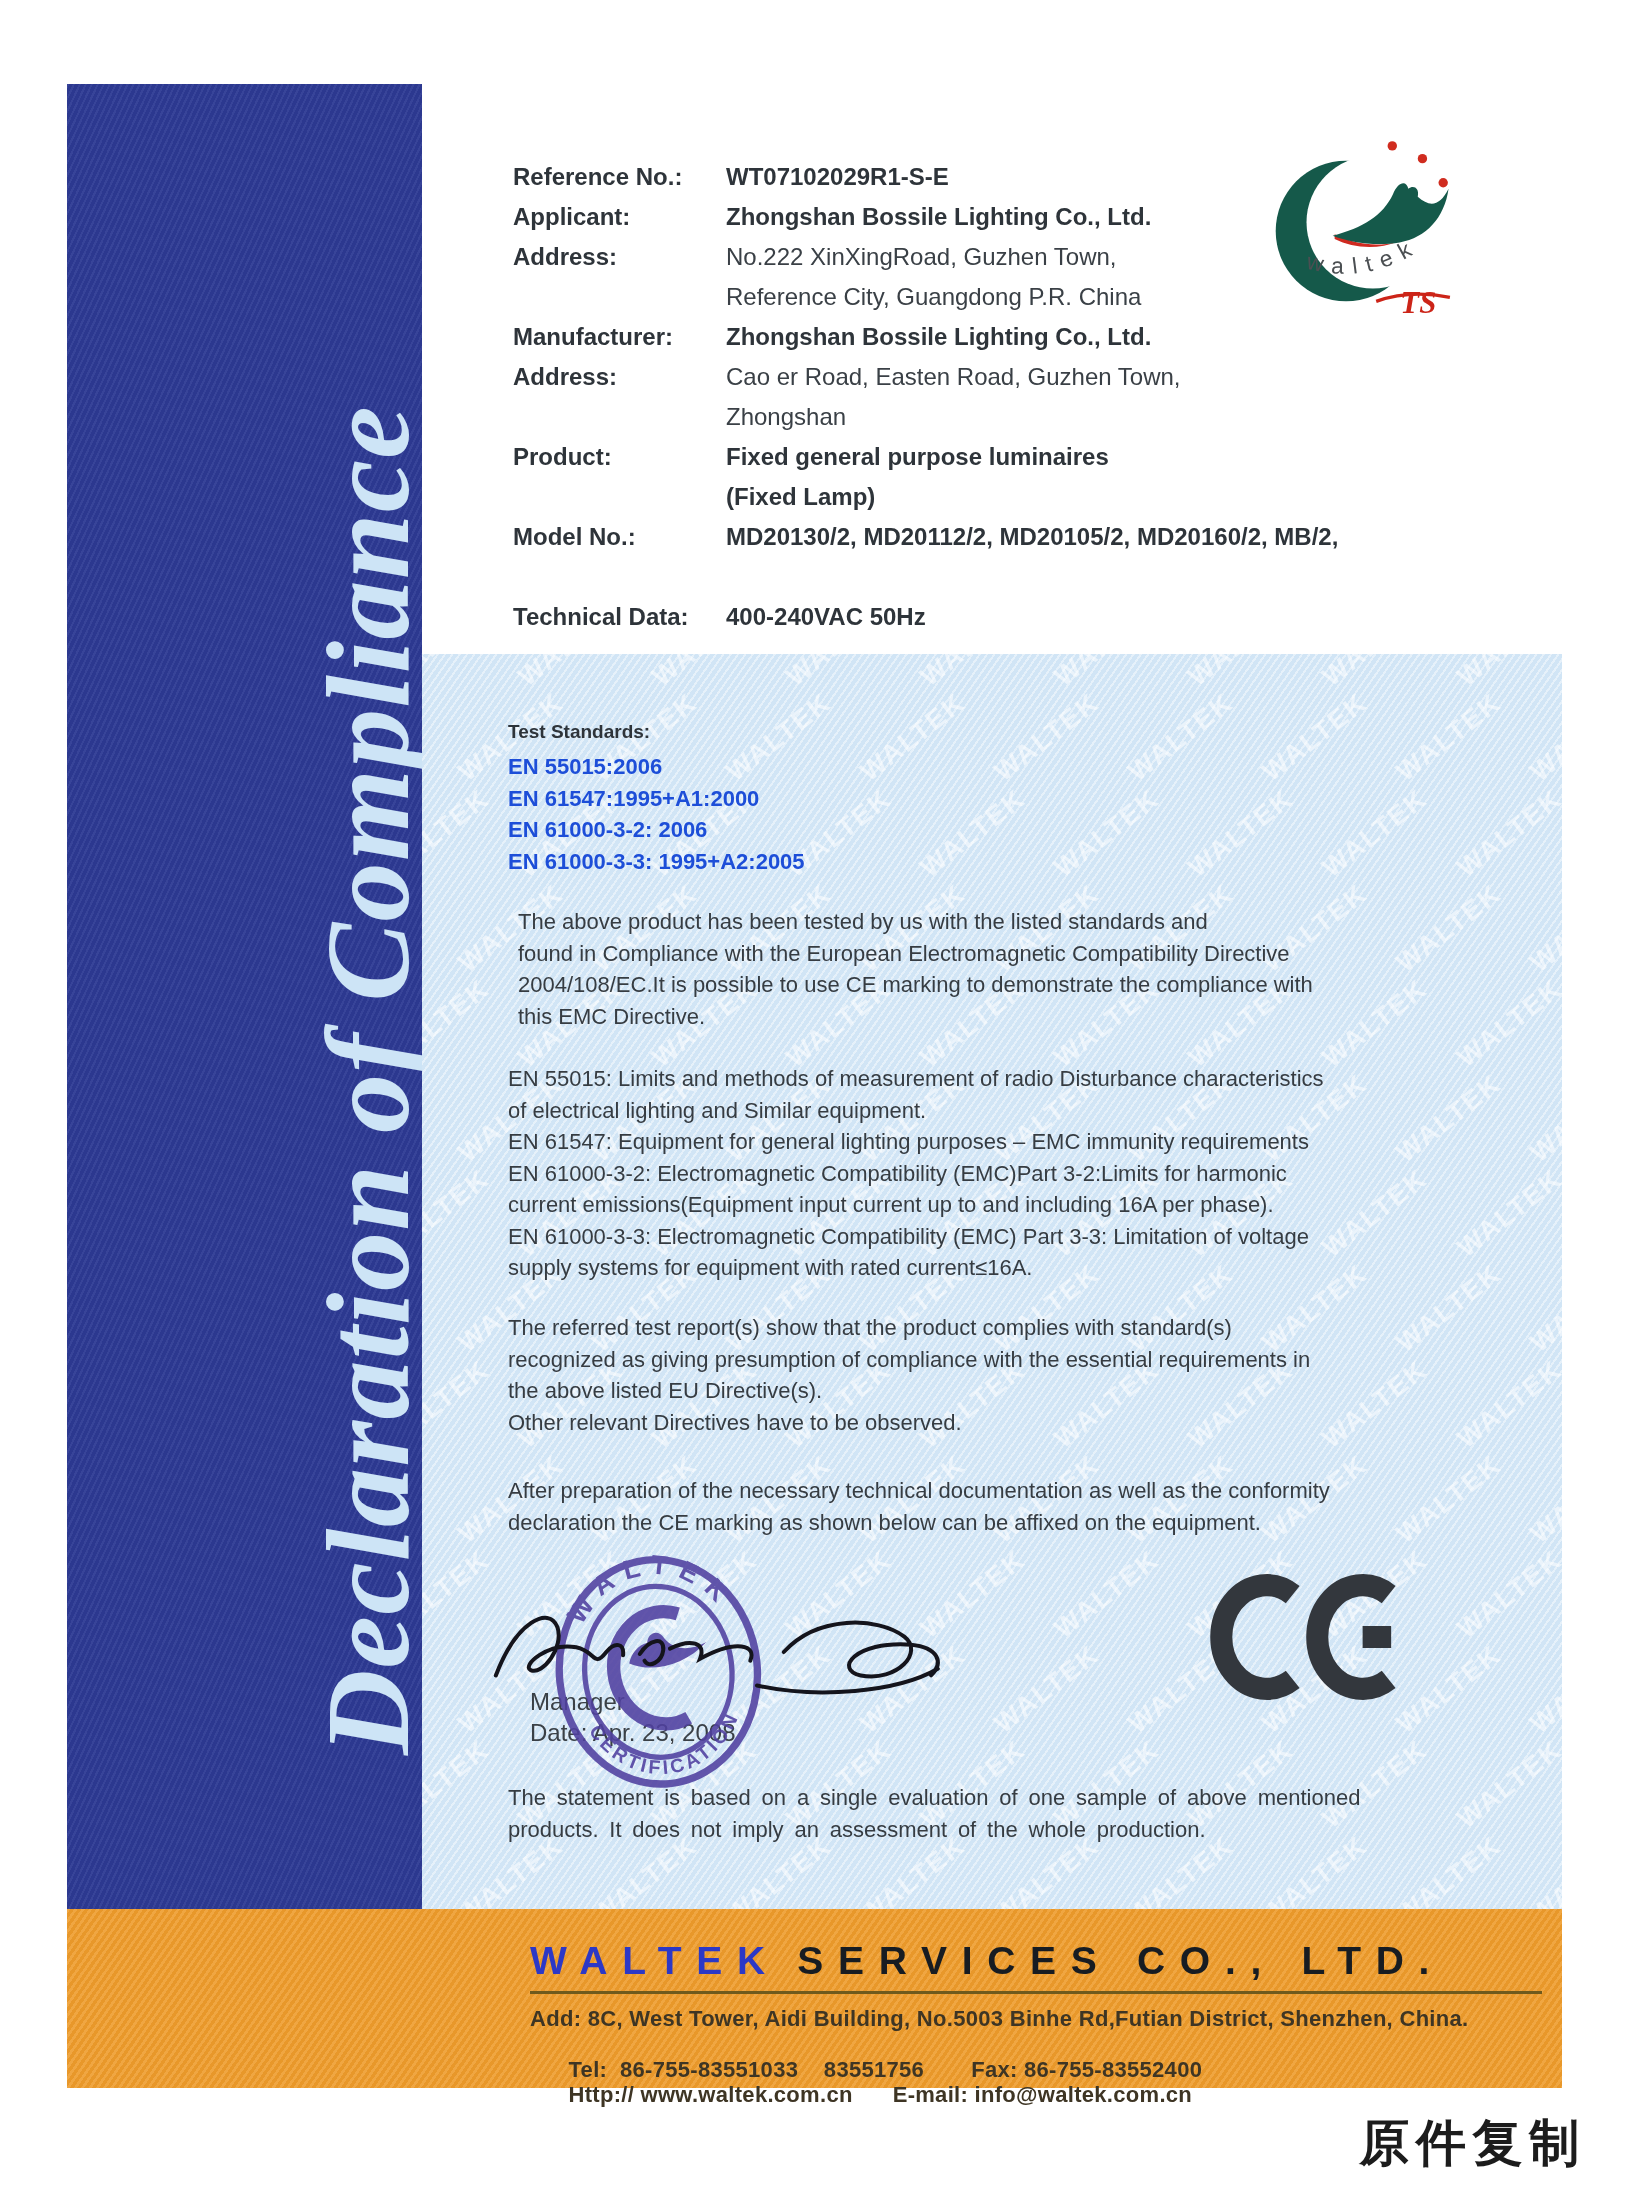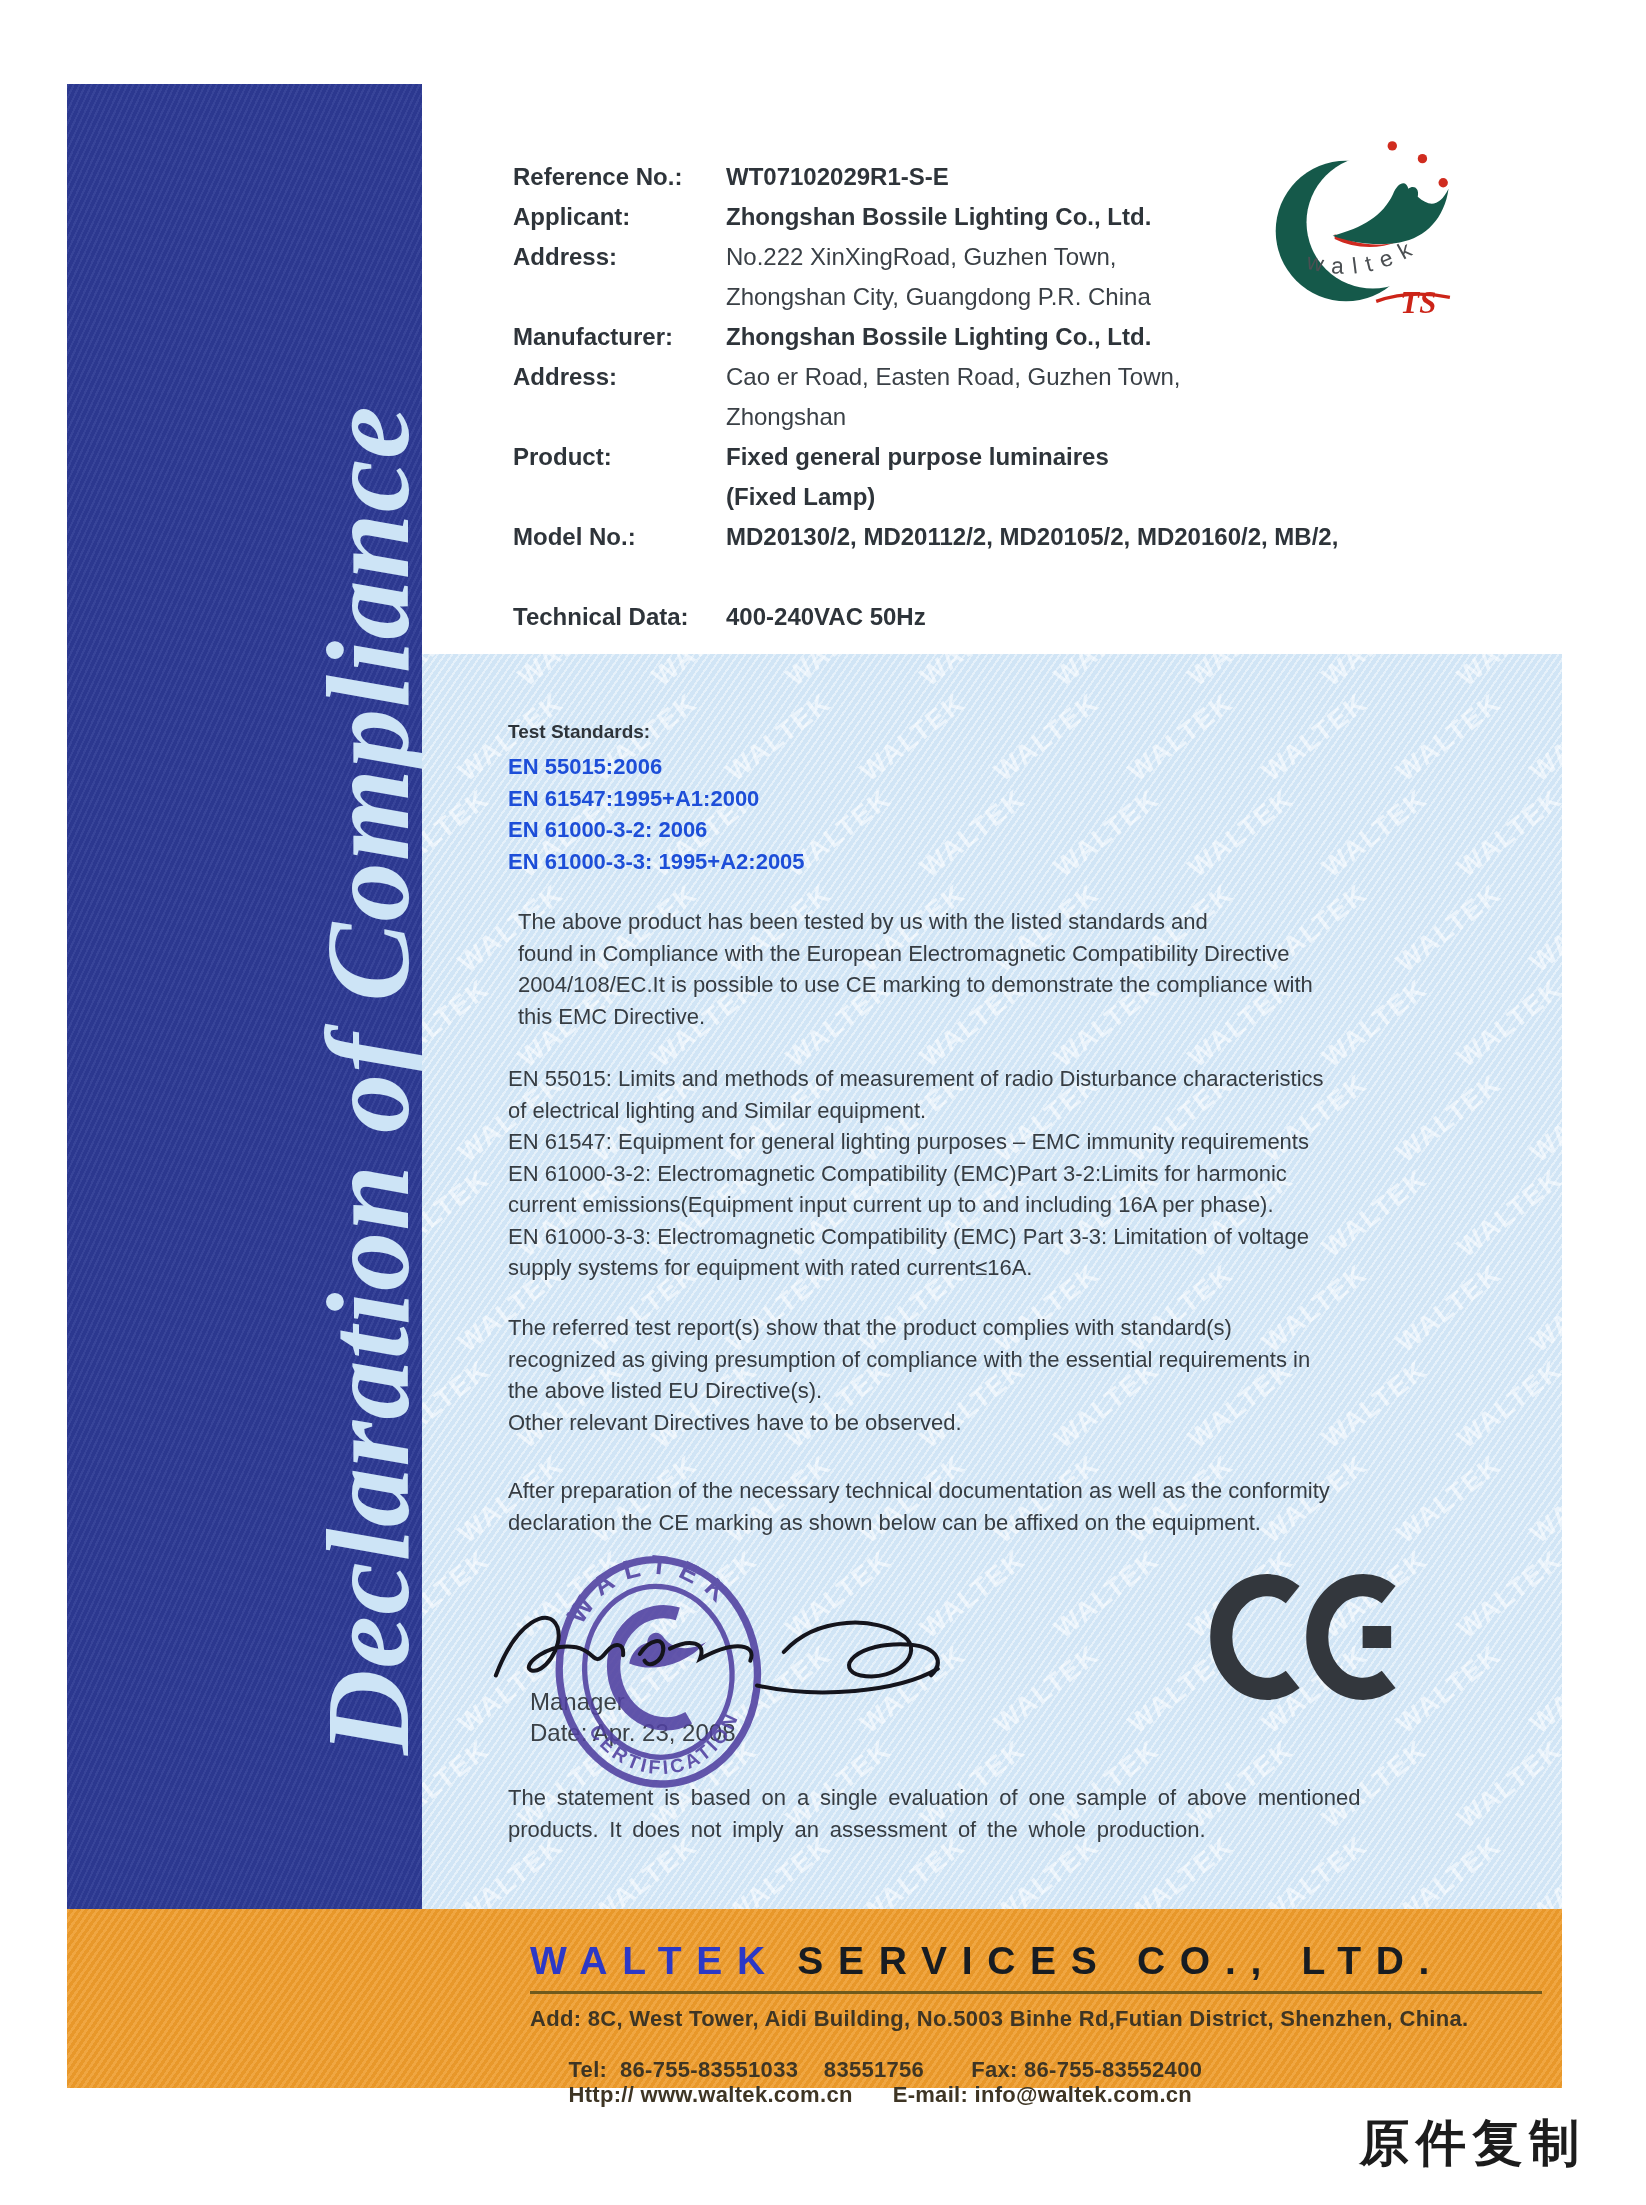--- a/index.html
+++ b/index.html
@@ -211,21 +211,21 @@
     <div class="hrow">
         <span class="hlabel">Applicant:</span>
         <span class="hval b">Zhongshan Bossile Lighting Co., Ltd.</span>
       </div>
     <div class="hrow">
         <span class="hlabel">Address:</span>
         <span class="hval">No.222 XinXingRoad, Guzhen Town,</span>
       </div>
     <div class="hrow">
         <span class="hlabel"></span>
-        <span class="hval">Zhongshan City, Guangdong P.R. China</span>
+        <span class="hval">Reference City, Guangdong P.R. China</span>
       </div>
     <div class="hrow">
         <span class="hlabel">Manufacturer:</span>
         <span class="hval b">Zhongshan Bossile Lighting Co., Ltd.</span>
       </div>
     <div class="hrow">
         <span class="hlabel">Address:</span>
         <span class="hval">Cao er Road, Easten Road, Guzhen Town,</span>
       </div>
     <div class="hrow">

